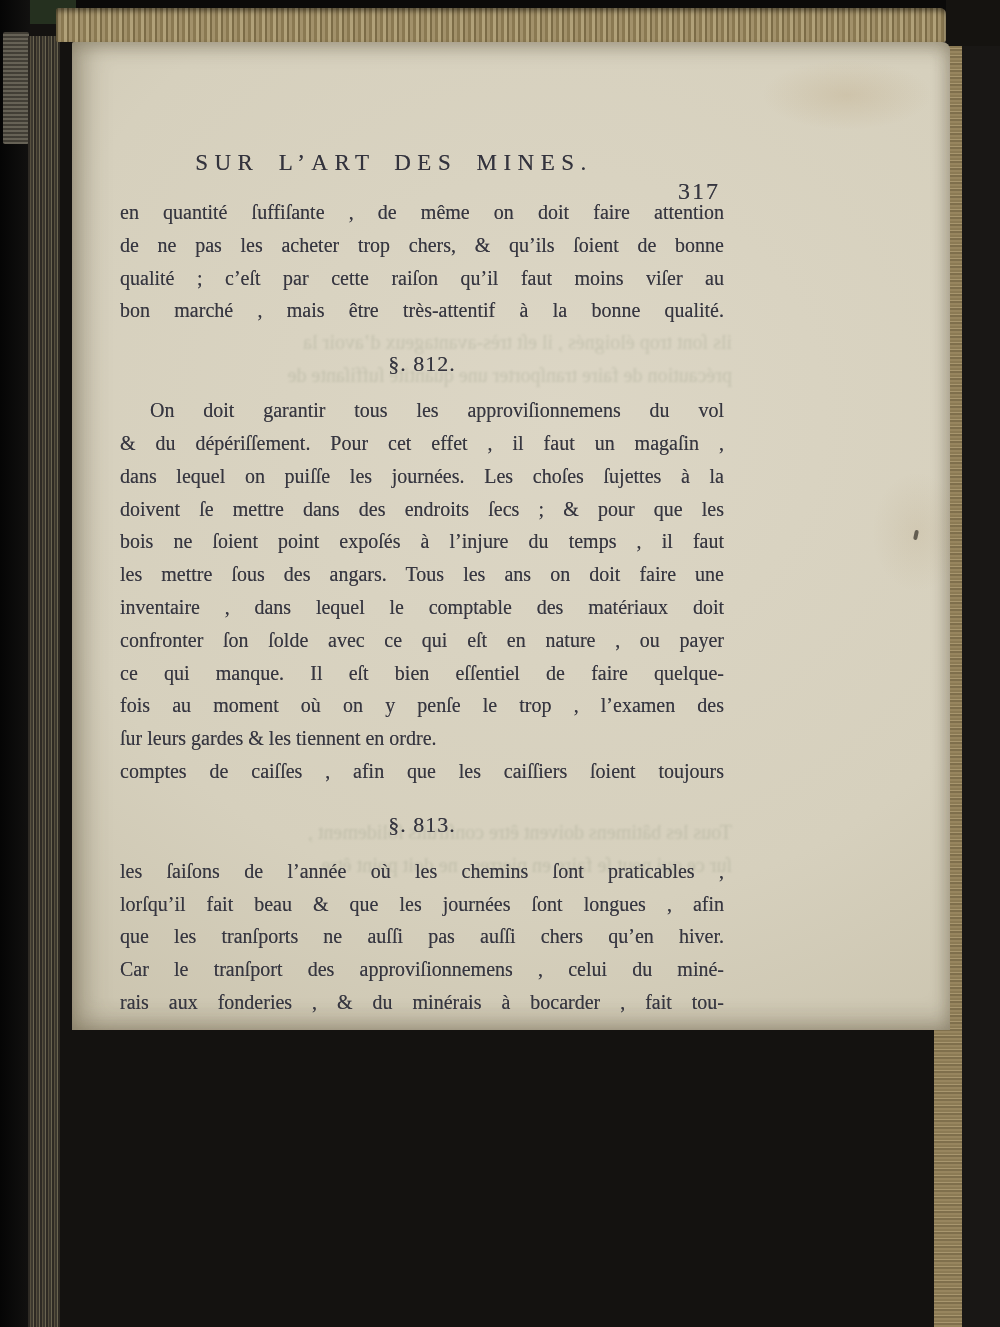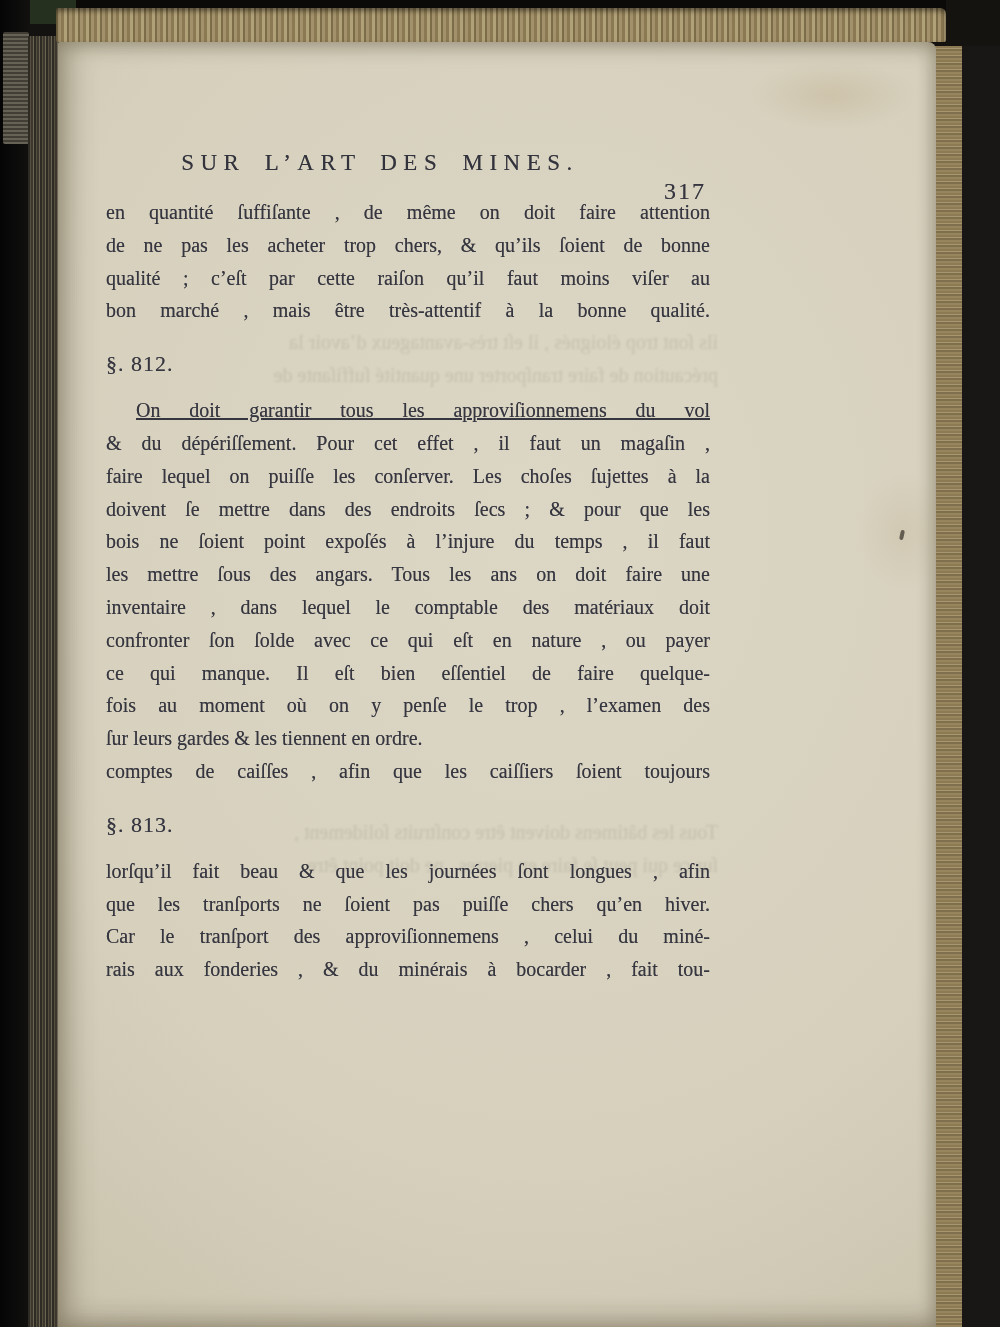--- a/index.html
+++ b/index.html
@@ -22,21 +22,21 @@
     background: repeating-linear-gradient(90deg, #2e2a24 0 2px, #564f3e 2px 3px, #3b372e 3px 5px, #6a6450 5px 6px); }
   .top-edge { position: absolute; left: 56px; top: 8px; width: 890px; height: 34px;
     background: repeating-linear-gradient(90deg, #7c6c47 0 2px, #a2916a 2px 5px, #8a7952 5px 8px, #b1a179 8px 11px);
     border-radius: 3px 6px 2px 2px; box-shadow: inset 0 3px 5px rgba(0,0,0,.45); }
   .fore-edge { position: absolute; left: 934px; top: 46px; width: 30px; height: 1281px;
     background: repeating-linear-gradient(0deg, #97855e 0 2px, #7f6f4c 2px 4px, #a8966e 4px 5px, #8b7a54 5px 7px); }
   .right-dark { position: absolute; left: 962px; top: 0; width: 38px; height: 100%; background: #191715; }
   .top-right-dark { position: absolute; left: 946px; top: 0; width: 54px; height: 46px; background: #151310; }
 
   
-  .page { position: absolute; left: 58px; top: 42px; width: 878px; height: 1285px;
+  .page { position: absolute; left: 72px; top: 42px; width: 878px; height: 988px;
     background: radial-gradient(110% 90% at 55% 38%, #dcd6c5 0%, #d6d0bd 55%, #c7c0aa 92%, #b9b19a 100%);
     border-radius: 2px 8px 0 0;
     box-shadow: inset 14px 0 26px rgba(70,58,34,.28), inset -5px 0 14px rgba(70,58,34,.16), inset 0 -12px 22px rgba(70,58,34,.14), inset 0 8px 14px rgba(70,58,34,.10);
   }
   .stain-top-right { position: absolute; left: 690px; top: 18px; width: 170px; height: 70px; border-radius: 50%;
     background: radial-gradient(closest-side, rgba(160,125,70,.16), rgba(160,125,70,0)); }
   .stain-mid-right { position: absolute; left: 800px; top: 430px; width: 90px; height: 120px; border-radius: 50%;
     background: radial-gradient(closest-side, rgba(150,120,70,.10), rgba(150,120,70,0)); }
   .speck { position: absolute; left: 842px; top: 488px; width: 4px; height: 10px; background: rgba(62,56,48,.75);
     border-radius: 2px; transform: rotate(12deg); }
@@ -45,22 +45,22 @@
   .textblock { position: absolute; left: 48px; top: 108px; width: 604px; color: #363640;
     text-shadow: 0 0 0.5px rgba(44,44,54,.55); }
   .header-row { position: relative; height: 46px; }
   .title { position: absolute; left: 0; right: 56px; top: 0; text-align: center;
     font-size: 23px; letter-spacing: 6.5px; word-spacing: 7px; color: #33333d; }
   .pagenum { position: absolute; right: 4px; top: 0; font-size: 24px; letter-spacing: 2px; margin-top: 28px; }
 
   .line { font-size: 20px; line-height: 32.8px; height: 32.8px; overflow: hidden;
     text-align: justify; text-align-last: justify; }
   .line.last { text-align-last: left; }
-  .line.first-indent { text-indent: 30px; text-decoration: underline; }
-  .section-head { font-size: 22px; line-height: 32px; margin: 21px 0 14px; letter-spacing: 1px; }
+  .line.first-indent { text-indent: 30px; }
+  .section-head { text-align: center; font-size: 22px; line-height: 32px; margin: 21px 0 14px; letter-spacing: 1px; }
 
   
   .bleed { position: absolute; left: 40px; width: 620px; transform: scaleX(-1);
     color: #5c6b50; opacity: .17; filter: blur(1.1px);
     font-size: 20px; line-height: 33px; pointer-events: none; }
   .bleed-a { top: 284px; }
   .bleed-b { top: 774px; }
 </style>
 </head>
 <body>
@@ -104,36 +104,37 @@
         <div class="line">de ne pas les acheter trop chers, &amp; qu’ils ſoient de bonne</div>
         <div class="line">qualité ; c’eſt par cette raiſon qu’il faut moins viſer au</div>
         <div class="line">bon marché , mais être très-attentif à la bonne qualité.</div>
       </div>
 
       <div class="section-head">§. 812.</div>
 
       <div class="para">
         <div class="line first-indent">On doit garantir tous les approviſionnemens du vol</div>
         <div class="line">&amp; du dépériſſement. Pour cet effet , il faut un magaſin ,</div>
-        <div class="line">faire lequel on puiſſe les conſerver. Les choſes ſujettes à la</div>
+        <div class="line">dans lequel on puiſſe les journées. Les choſes ſujettes à la</div>
         <div class="line">doivent ſe mettre dans des endroits ſecs ; &amp; pour que les</div>
         <div class="line">bois ne ſoient point expoſés à l’injure du temps , il faut</div>
         <div class="line">les mettre ſous des angars. Tous les ans on doit faire une</div>
         <div class="line">inventaire , dans lequel le comptable des matériaux doit</div>
         <div class="line">confronter ſon ſolde avec ce qui eſt en nature , ou payer</div>
         <div class="line">ce qui manque. Il eſt bien eſſentiel de faire quelque-</div>
         <div class="line">fois au moment où on y penſe le trop , l’examen des</div>
         <div class="line last">ſur leurs gardes &amp; les tiennent en ordre.</div>
         <div class="line">comptes de caiſſes , afin que les caiſſiers ſoient toujours</div>
       </div>
 
       <div class="section-head">§. 813.</div>
 
       <div class="para">
+        <div class="line">les ſaiſons de l’année où les chemins ſont praticables ,</div>
         <div class="line">lorſqu’il fait beau &amp; que les journées ſont longues , afin</div>
-        <div class="line">que les tranſports ne ſoient pas puiſſe chers qu’en hiver.</div>
+        <div class="line">que les tranſports ne auſſi pas auſſi chers qu’en hiver.</div>
         <div class="line">Car le tranſport des approviſionnemens , celui du miné-</div>
         <div class="line">rais aux fonderies , &amp; du minérais à bocarder , fait tou-</div>
       </div>
 
     </div>
   </div>
 </div>
 
 </body></html>

